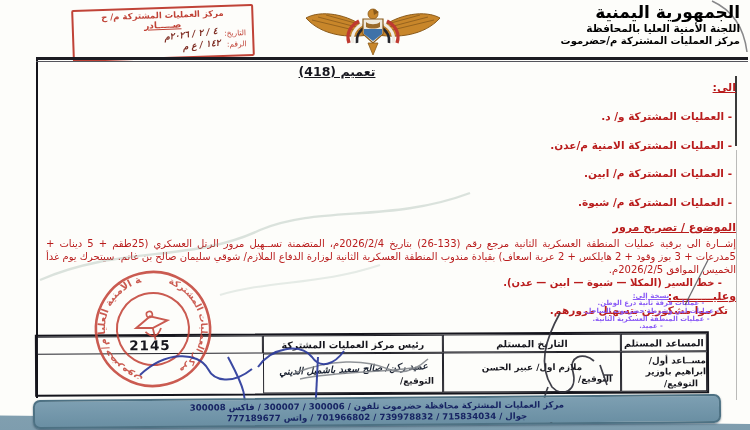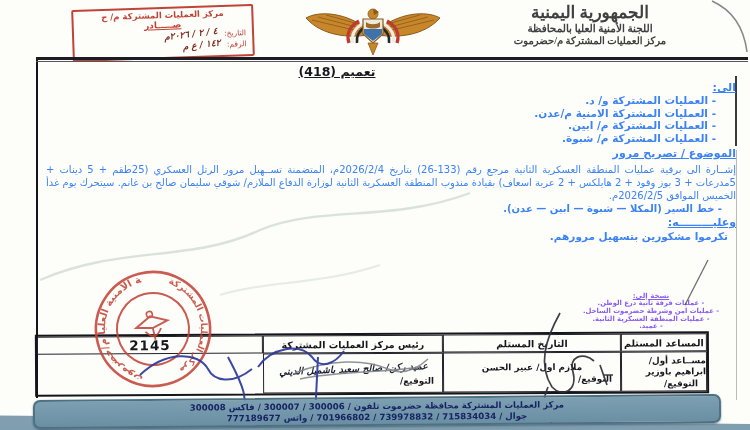--- a/index.html
+++ b/index.html
@@ -15,21 +15,21 @@
     clip-path:polygon(0 0,100% 0,100% 98.6%,0 96.6%);
   }
   
   .edge-left{position:absolute;left:36px;top:57px;width:2px;height:341px;background:#14141a;}
   .edge-right-dark{position:absolute;left:735px;top:76px;width:2px;height:70px;background:#3a3a3a;}
   .edge-right-faint{position:absolute;left:736px;top:150px;width:1px;height:250px;background:#555;opacity:.4;}
 
   
   .hdr-org{
     position:absolute;top:3px;left:440px;width:300px;
-    text-align:center;direction:rtl;color:#404040;font-family:Liberation Serif, serif;
+    text-align:right;direction:rtl;color:#000000;
   }
   .hdr-org .l1{font-size:17px;font-weight:700;line-height:19px;letter-spacing:-.5px;}
   .hdr-org .l2{font-size:11px;font-weight:700;line-height:13px;}
   .hdr-org .l3{font-size:10.5px;font-weight:700;line-height:13px;}
   .hdr-org .l4{font-size:10px;font-weight:700;line-height:12px;}
 
   .out-stamp{
     position:absolute;left:72px;top:7px;width:178px;height:47px;
     border:2px solid #c04337;border-radius:2px;transform:rotate(-2deg);
     direction:rtl;text-align:center;color:#c04337;padding-top:1px;
@@ -45,25 +45,25 @@
   .rule2{position:absolute;left:36px;top:61px;width:712px;height:1px;background:#55555c;}
 
   
   .doc-title{
     position:absolute;top:64px;left:0;width:674px;text-align:center;
     font-size:12.5px;font-weight:700;color:#17171e;
     text-decoration:underline;direction:rtl;
   }
   .content{
     position:absolute;top:81px;right:14px;left:46px;
-    direction:rtl;text-align:right;color:#3b82f6;
+    direction:rtl;text-align:right;color:#b91c1c;
   }
   .to-label{font-size:11px;font-weight:700;text-decoration:underline;line-height:13px;}
-  .to-item{font-size:10.5px;font-weight:600;line-height:12.5px;padding-right:20px;}
-  .subject{font-size:11px;font-weight:700;text-decoration:underline;line-height:15px;margin-top:2px;}
+  .to-item{font-size:10.5px;font-weight:600;line-height:12.5px;padding-right:4px;margin-top:16px;}
+  .subject{font-size:11px;font-weight:700;text-decoration:underline;line-height:15px;margin-top:12px;}
   .para{font-size:10px;font-weight:500;line-height:13px;text-align:justify;margin-top:2px;}
   .route{font-size:10px;font-weight:700;line-height:14px;padding-right:14px;}
   .directive{font-size:11px;font-weight:700;text-decoration:underline;line-height:14px;}
   .closing{font-size:10.5px;font-weight:600;line-height:13px;padding-right:8px;}
 
   
   .watermark{position:absolute;left:0;top:180px;pointer-events:none;}
 
   
   .copy-to{

